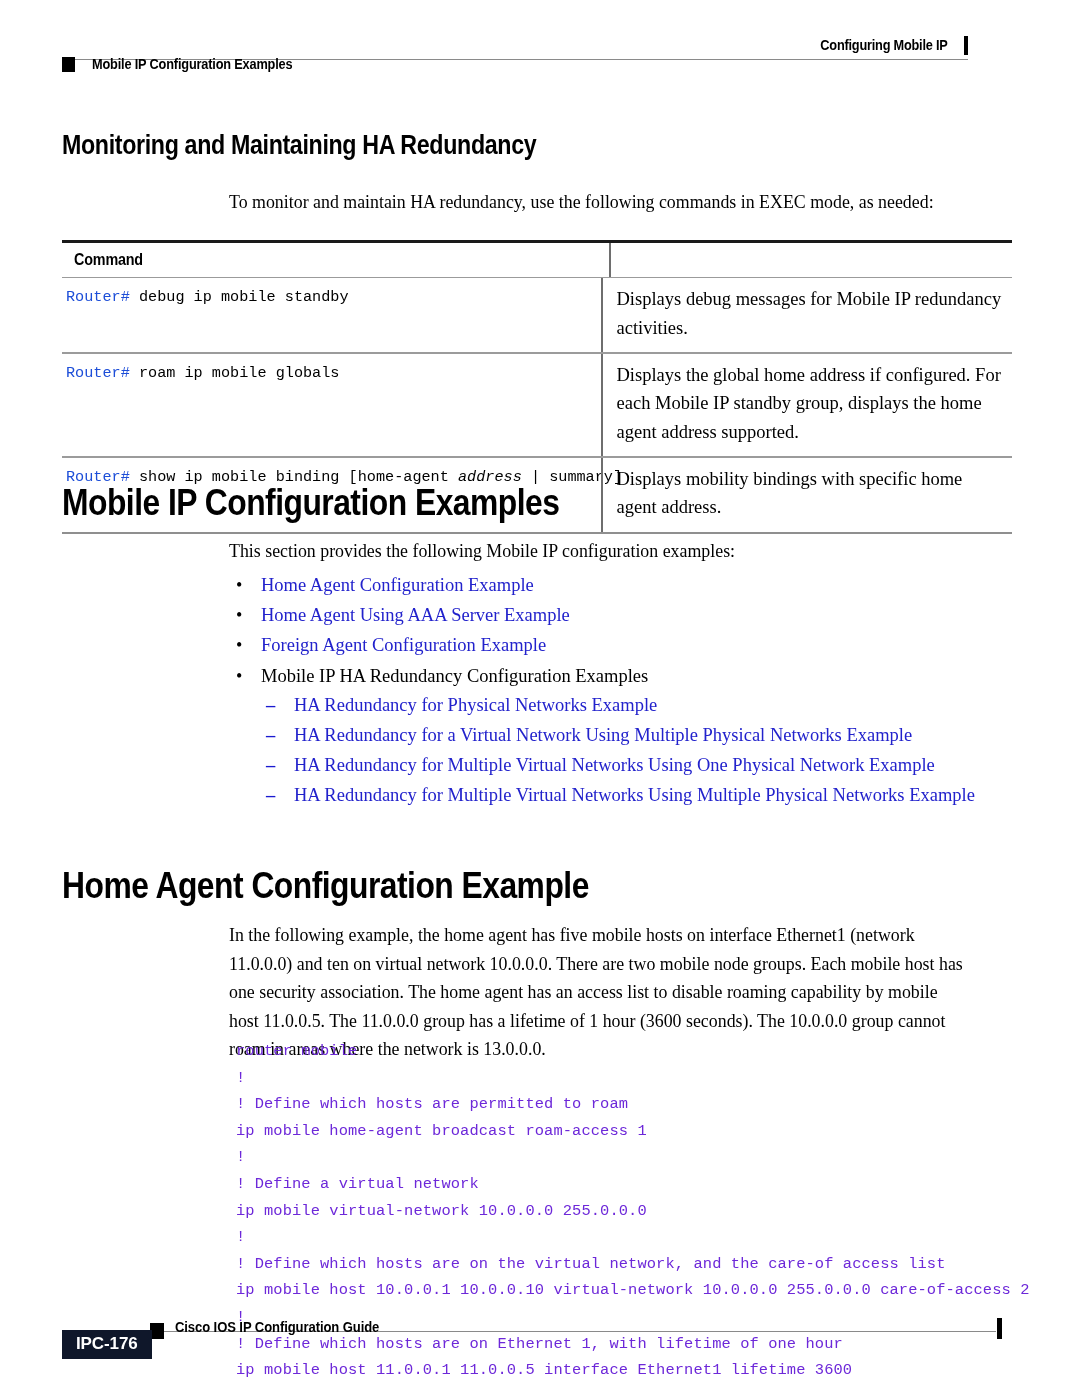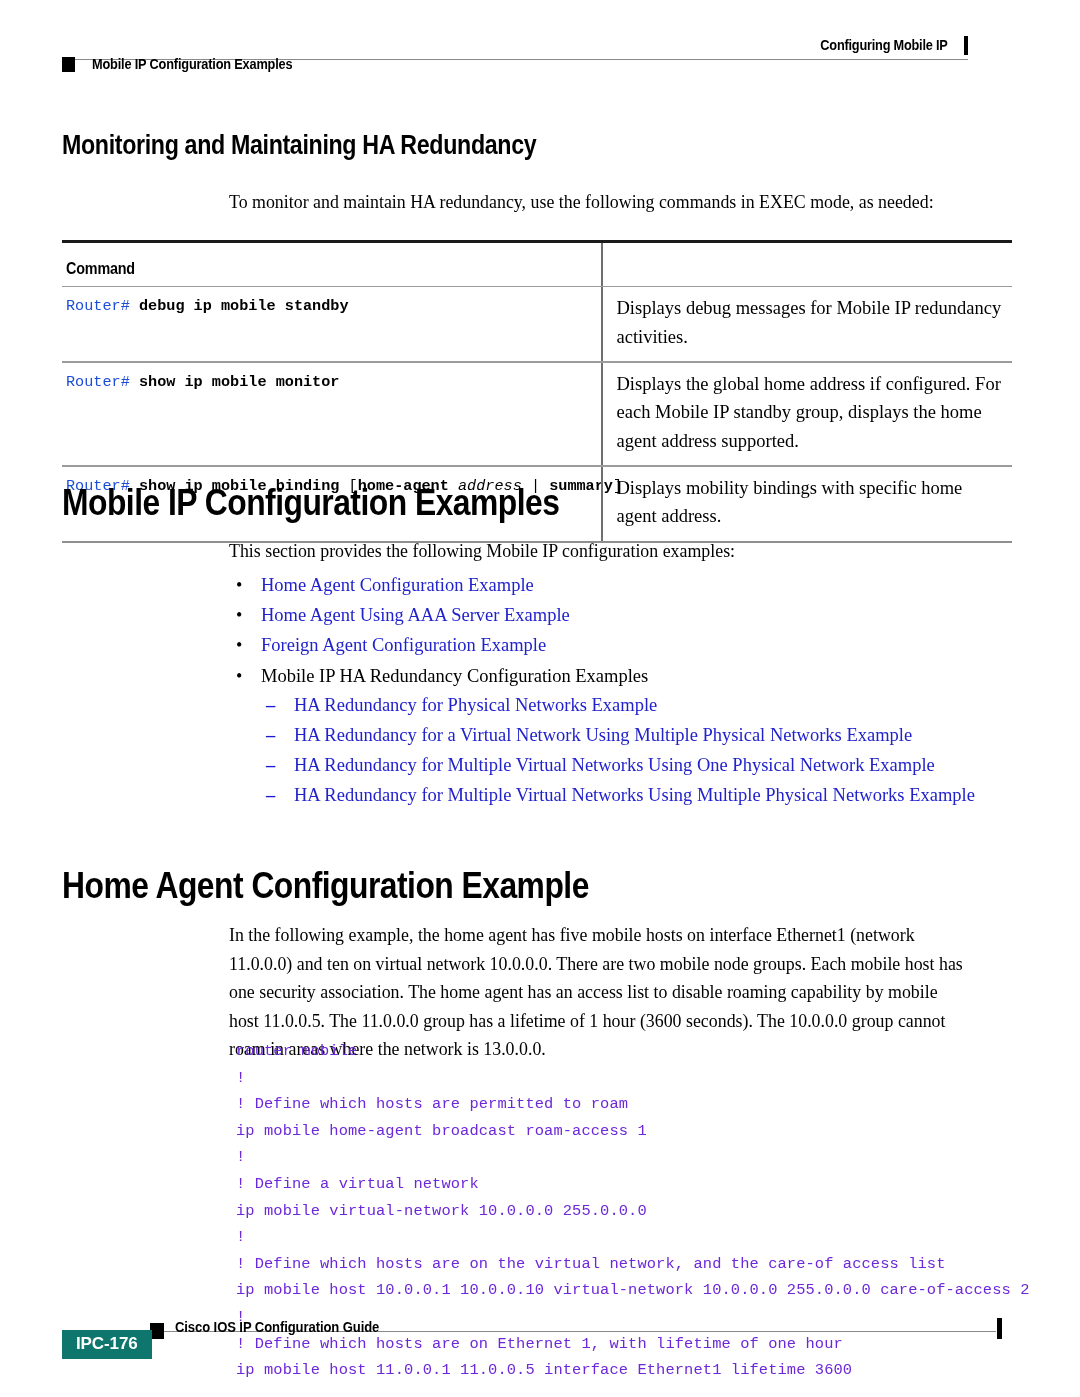--- a/index.html
+++ b/index.html
@@ -182,21 +182,21 @@
     line-height: 1.2;
   }
   .cmd-text {
     font-family: "Liberation Mono", "DejaVu Sans Mono", monospace;
     font-size: 15.2px;
     line-height: 24px;
     letter-spacing: 0px;
     white-space: nowrap;
   }
   .cmd-prompt { color: #1d4ed8; font-weight: normal; }
-  .cmd-b { font-weight: bold; color: #000; }
+  .cmd-b { font-weight: normal; color: #000; }
   .cmd-n { font-weight: normal; color: #000; }
   .cmd-i { font-style: italic; font-weight: normal; color: #000; }
 
   
   .bullet-list {
     position: absolute;
     left: 229px;
   }
   .bullet-item {
     position: relative;
@@ -292,21 +292,21 @@
     font-size: 14.5px;
     letter-spacing: -0.1px;
     transform: scaleX(0.9);
     transform-origin: left bottom;
     white-space: nowrap;
   }
   .run-foot-pagebox {
     position: absolute;
     left: 62px;
     bottom: 38px;
-    background: #0f766e;
+    background: #0f172a;
     color: #fff;
     font-family: "Liberation Sans Narrow", "Liberation Sans", sans-serif;
     font-weight: bold;
     font-size: 17px;
     letter-spacing: -0.1px;
     padding: 4px 14px 5px 14px;
     line-height: 1.15;
     white-space: nowrap;
   }
 </style>
@@ -325,41 +325,41 @@
 
   <div class="h2" style="top:132px;">Monitoring and Maintaining HA Redundancy</div>
 
   <div class="body-p" style="top:188px; width:760px;">To monitor and maintain HA redundancy, use the following commands in EXEC mode, as needed:</div>
 
   <div class="cmd-table" style="top:240px;">
 
     <div class="rule-top"></div>
 
     <div class="cmd-row">
-      <div class="cmd-col-a" style="padding-top:16px; padding-bottom:7px;">
+      <div class="cmd-col-a" style="padding-top:7px; padding-bottom:7px;margin-left:8px;">
         <span class="th-label">Command</span>
       </div>
       <div class="cmd-divider"></div>
     </div>
 
     <div class="rule-thin"></div>
 
     <div class="cmd-row">
       <div class="cmd-col-a">
         <div class="cmd-text"><span class="cmd-prompt">Router#</span><span class="cmd-n">&nbsp;</span><span class="cmd-b">debug ip mobile standby</span></div>
       </div>
       <div class="cmd-divider"></div>
       <div class="cmd-col-b">Displays debug messages for Mobile IP redundancy activities.</div>
     </div>
 
     <div class="rule-thin"></div>
 
     <div class="cmd-row">
       <div class="cmd-col-a">
-        <div class="cmd-text"><span class="cmd-prompt">Router#</span><span class="cmd-n">&nbsp;</span><span class="cmd-b">show ip mobile monitor</span></div>
+        <div class="cmd-text"><span class="cmd-prompt">Router#</span><span class="cmd-n">&nbsp;</span><span class="cmd-b">roam ip mobile globals</span></div>
       </div>
       <div class="cmd-divider"></div>
       <div class="cmd-col-b">Displays the global home address if configured. For each Mobile IP standby group, displays the home agent address supported.</div>
     </div>
 
     <div class="rule-thin"></div>
 
     <div class="cmd-row">
       <div class="cmd-col-a">
         <div class="cmd-text"><span class="cmd-prompt">Router#</span><span class="cmd-n">&nbsp;</span><span class="cmd-b">show ip mobile binding</span><span class="cmd-n">&nbsp;</span><span class="cmd-n">[</span><span class="cmd-b">home-agent</span><span class="cmd-n">&nbsp;</span><span class="cmd-i">address</span><span class="cmd-n">&nbsp;</span><span class="cmd-n">|</span><span class="cmd-n">&nbsp;</span><span class="cmd-b">summary</span><span class="cmd-n">]</span></div>

